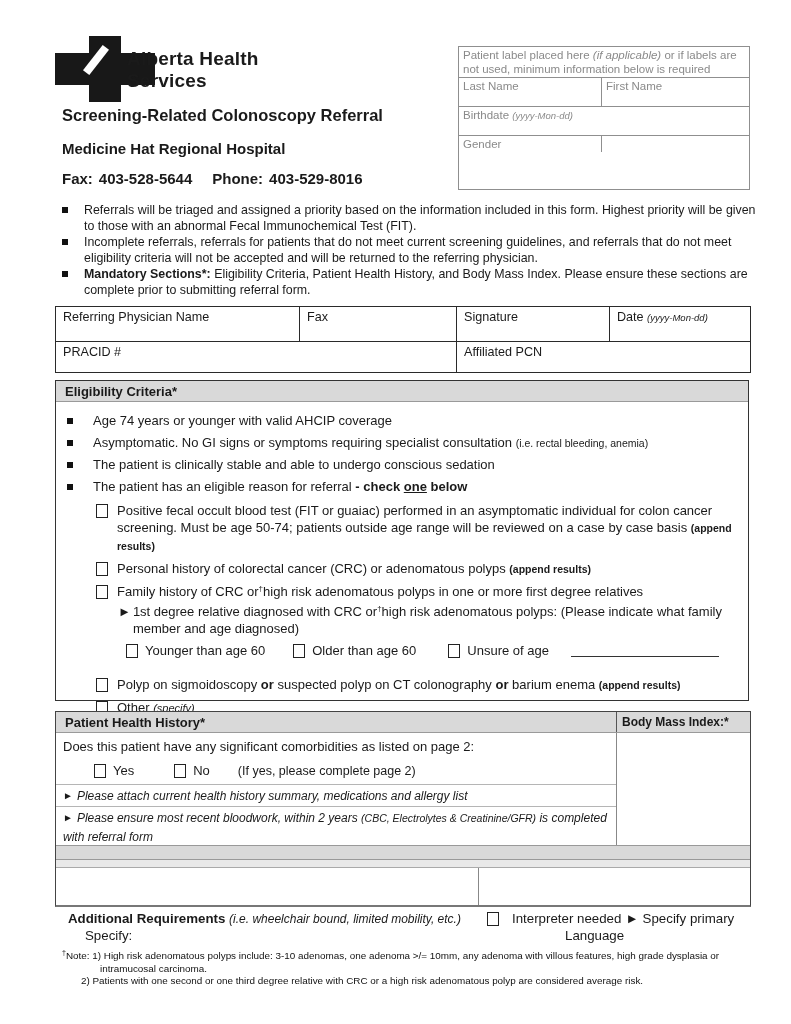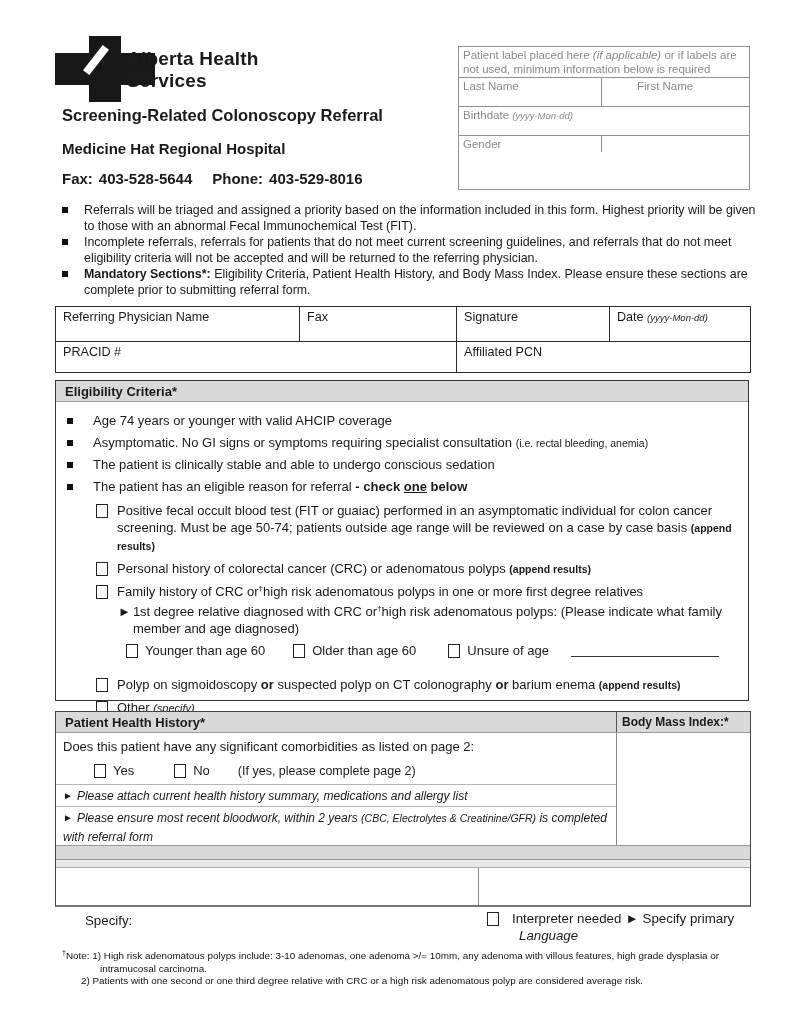--- a/index.html
+++ b/index.html
@@ -22,21 +22,21 @@
   
   .pbox{position:absolute;left:458px;top:46px;width:292px;height:144px;border:1px solid #8f8f8f;
         color:#8a8a8a;font-size:11.5px;box-sizing:border-box;}
   .pbox .row{border-bottom:1px solid #8f8f8f;box-sizing:border-box;overflow:hidden;}
   .pbox .row:last-child{border-bottom:none;}
   .pbox .instr{padding:2px 4px 1px 4px;line-height:13.5px;height:31px;}
   .pbox .split{display:flex;}
   .pbox .cell{padding:2px 4px;box-sizing:border-box;}
   .pbox .left{width:143px;border-right:1px solid #8f8f8f;}
   .pbox .right{flex:1;}
-  .pbox .h29{height:29px;gap:31px;} .pbox .h28{height:28px;flex-direction:column;} .pbox .h26{height:26px;}
+  .pbox .h29{height:29px;} .pbox .h28{height:28px;flex-direction:column;} .pbox .h26{height:26px;}
   .pbox i{font-style:italic;margin-top:36px;}
   .fmt{font-size:9.5px;font-style:italic;}
 
   
   .intro{position:absolute;left:62px;top:203px;width:696px;font-size:12.4px;line-height:15.6px;}
   .ib{display:flex;margin-bottom:1px;}
   .sq{flex:0 0 auto;width:6px;height:6px;background:#111;margin:4px 16px 0 0;}
   .ib .txt{flex:1;}
 
   
@@ -101,21 +101,21 @@
   
   .addreq{position:absolute;left:55px;top:911px;width:696px;font-size:13.3px;}
   .addreq .t1{margin-left:13px;}
   .addreq .t1 .ttl{font-weight:bold;}
   .addreq .t1 .nt{font-style:italic;font-size:12px;}
   .addreq .sp{margin:2px 0 0 30px;}
   .interp{position:absolute;left:432px;top:0;width:264px;}
   .interp .l1{display:flex;align-items:center;}
   .interp .cb{margin-right:13px;}
   .interp .ar{margin:0 4px;}
-  .interp .l2{margin:2px 0 0 32px;font-style:italic;}
+  .interp .l2{margin:2px 0 0 78px;}
 
   
   .notes{position:absolute;left:62px;top:947px;width:716px;font-size:9.9px;line-height:12.5px;color:#111;}
   .notes .n1{white-space:nowrap;}
   .notes .n1b{margin-left:38px;}
   .notes .n2{margin-left:19px;white-space:nowrap;}
   .notes sup{font-size:7px;}
 </style>
 </head>
 <body>
@@ -292,20 +292,24 @@
   </div>
   <div class="grayband"></div>
   <div class="liteband"></div>
   <div class="emptyrow">
     <div class="l"></div>
     <div class="r"></div>
   </div>
 </div>
 
 <div class="addreq">
+  <div class="t1">
+    <span class="ttl">Additional Requirements</span>
+    <span class="nt">(i.e. wheelchair bound, limited mobility, etc.)</span>
+  </div>
   <div class="sp">Specify:</div>
   <div class="interp">
     <div class="l1">
       <span class="cb"></span>
       <span>Interpreter needed</span>
       <span class="ar">►</span>
       <span>Specify primary</span>
     </div>
     <div class="l2">Language</div>
   </div>

